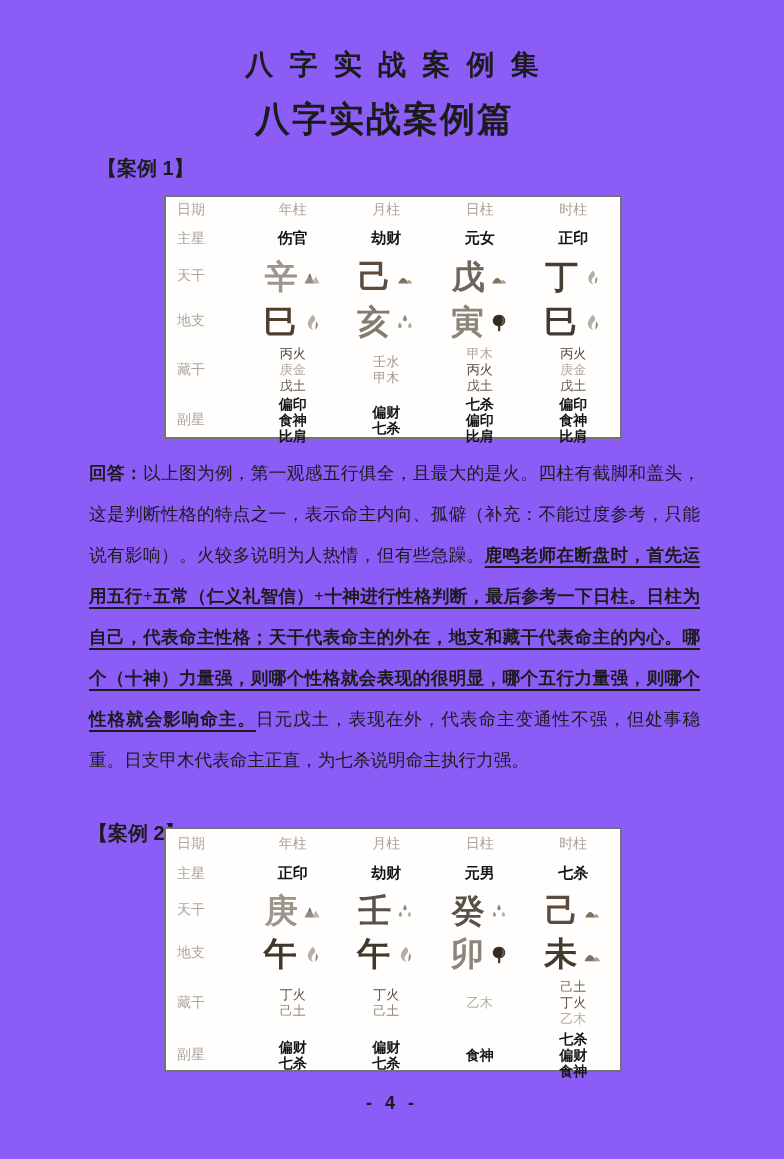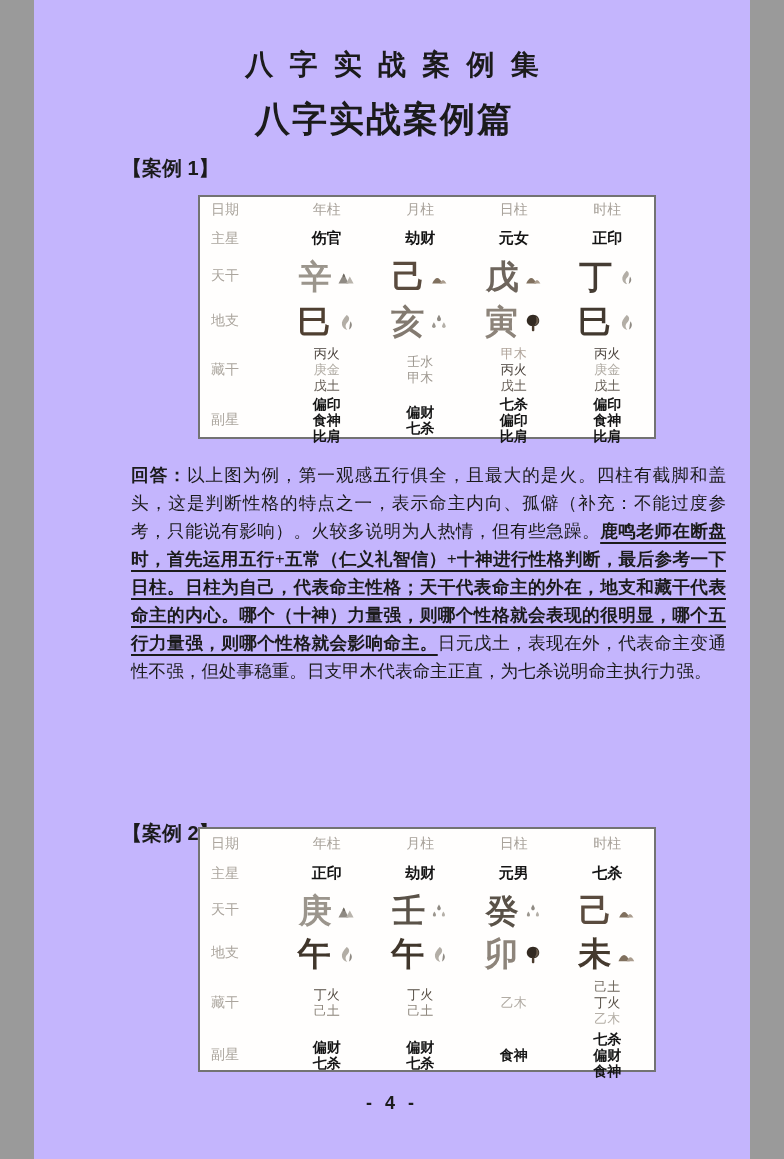--- a/index.html
+++ b/index.html
@@ -1,35 +1,35 @@
 <!DOCTYPE html>
 <html><head>
 <meta charset="utf-8">
 <style>
   html,body { margin:0; padding:0; background:#9a9a9a; }
   .page {
-    position:relative; width:716px; height:1159px; margin:0 auto;
-    background:#c4b5fd; color:#1b1b1b; overflow:hidden;
+    position:relative; width:784px; height:1159px; margin:0 auto;
+    background:#8b5cf6; color:#1b1b1b; overflow:hidden;
     font-family:"Liberation Serif","DejaVu Serif",serif;
   }
   .book-title {
     position:absolute; top:46px; left:0; right:0; text-align:center;
     font-size:28px; font-weight:700; letter-spacing:0.58em; text-indent:0.58em;
     font-family:"Liberation Serif","DejaVu Serif",serif;
   }
   .section-title {
     position:absolute; top:96px; left:0; right:15px; text-align:center;
     font-size:35px; font-weight:900; letter-spacing:2px;
     font-family:"Liberation Sans","DejaVu Sans",sans-serif;
   }
   .case-label {
     position:absolute; left:88px; font-size:20px; font-weight:700;
     font-family:"Liberation Sans","DejaVu Sans",sans-serif;
   }
-  #case1-label { top:155px; }
+  #case1-label { top:155px;margin-left:9px; }
   #case2-label { top:808px;margin-top:12px; }
 
   .bazi-table {
     position:absolute; left:164px; width:458px; box-sizing:border-box;
     border:2px solid #737373; background:#fffefd;
     display:grid; grid-template-columns:80px 1fr 1fr 1fr 1fr;
     font-family:"Liberation Sans","DejaVu Sans",sans-serif;
   }
   #table-case1 { top:195px; height:244px; grid-template-rows:26px 31px 44px 46px 52px 1fr; }
   #table-case2 { top:827px; height:245px; grid-template-rows:29px 31px 42px 44px 56px 1fr; }
@@ -45,21 +45,21 @@
   .branch-row .el-icon { width:20px; height:20px; }
   .stack-cell { flex-direction:column; justify-content:center; font-size:13px; line-height:16px; }
   .substars-cell { font-weight:700; font-size:14px; line-height:16px; color:#161616; }
   .stack-cell span:empty, .substars-cell span:empty { display:none; }
 
   .qa {
     position:absolute; left:85px; top:449px; width:619px;
     font-size:17.6px;
   }
   .question { margin:0 0 7px 0; font-weight:700; line-height:27px; }
-  .answer { margin:12px; text-align:justify; line-height:28px;font-family:Liberation Serif, serif; }
+  .answer { margin:4px; text-align:justify; line-height:41px;font-family:Liberation Serif, serif; }
   .answer .lead { font-weight:700; }
   .answer .ul {
     font-weight:700; text-decoration:underline; text-underline-offset:5px;
     text-decoration-thickness:1.5px;
   }
   .page-number {
     position:absolute; top:1093px; left:0; right:0; text-align:center;
     font-size:18px; font-weight:700; letter-spacing:4px;
     font-family:"Liberation Sans","DejaVu Sans",sans-serif;
   }

